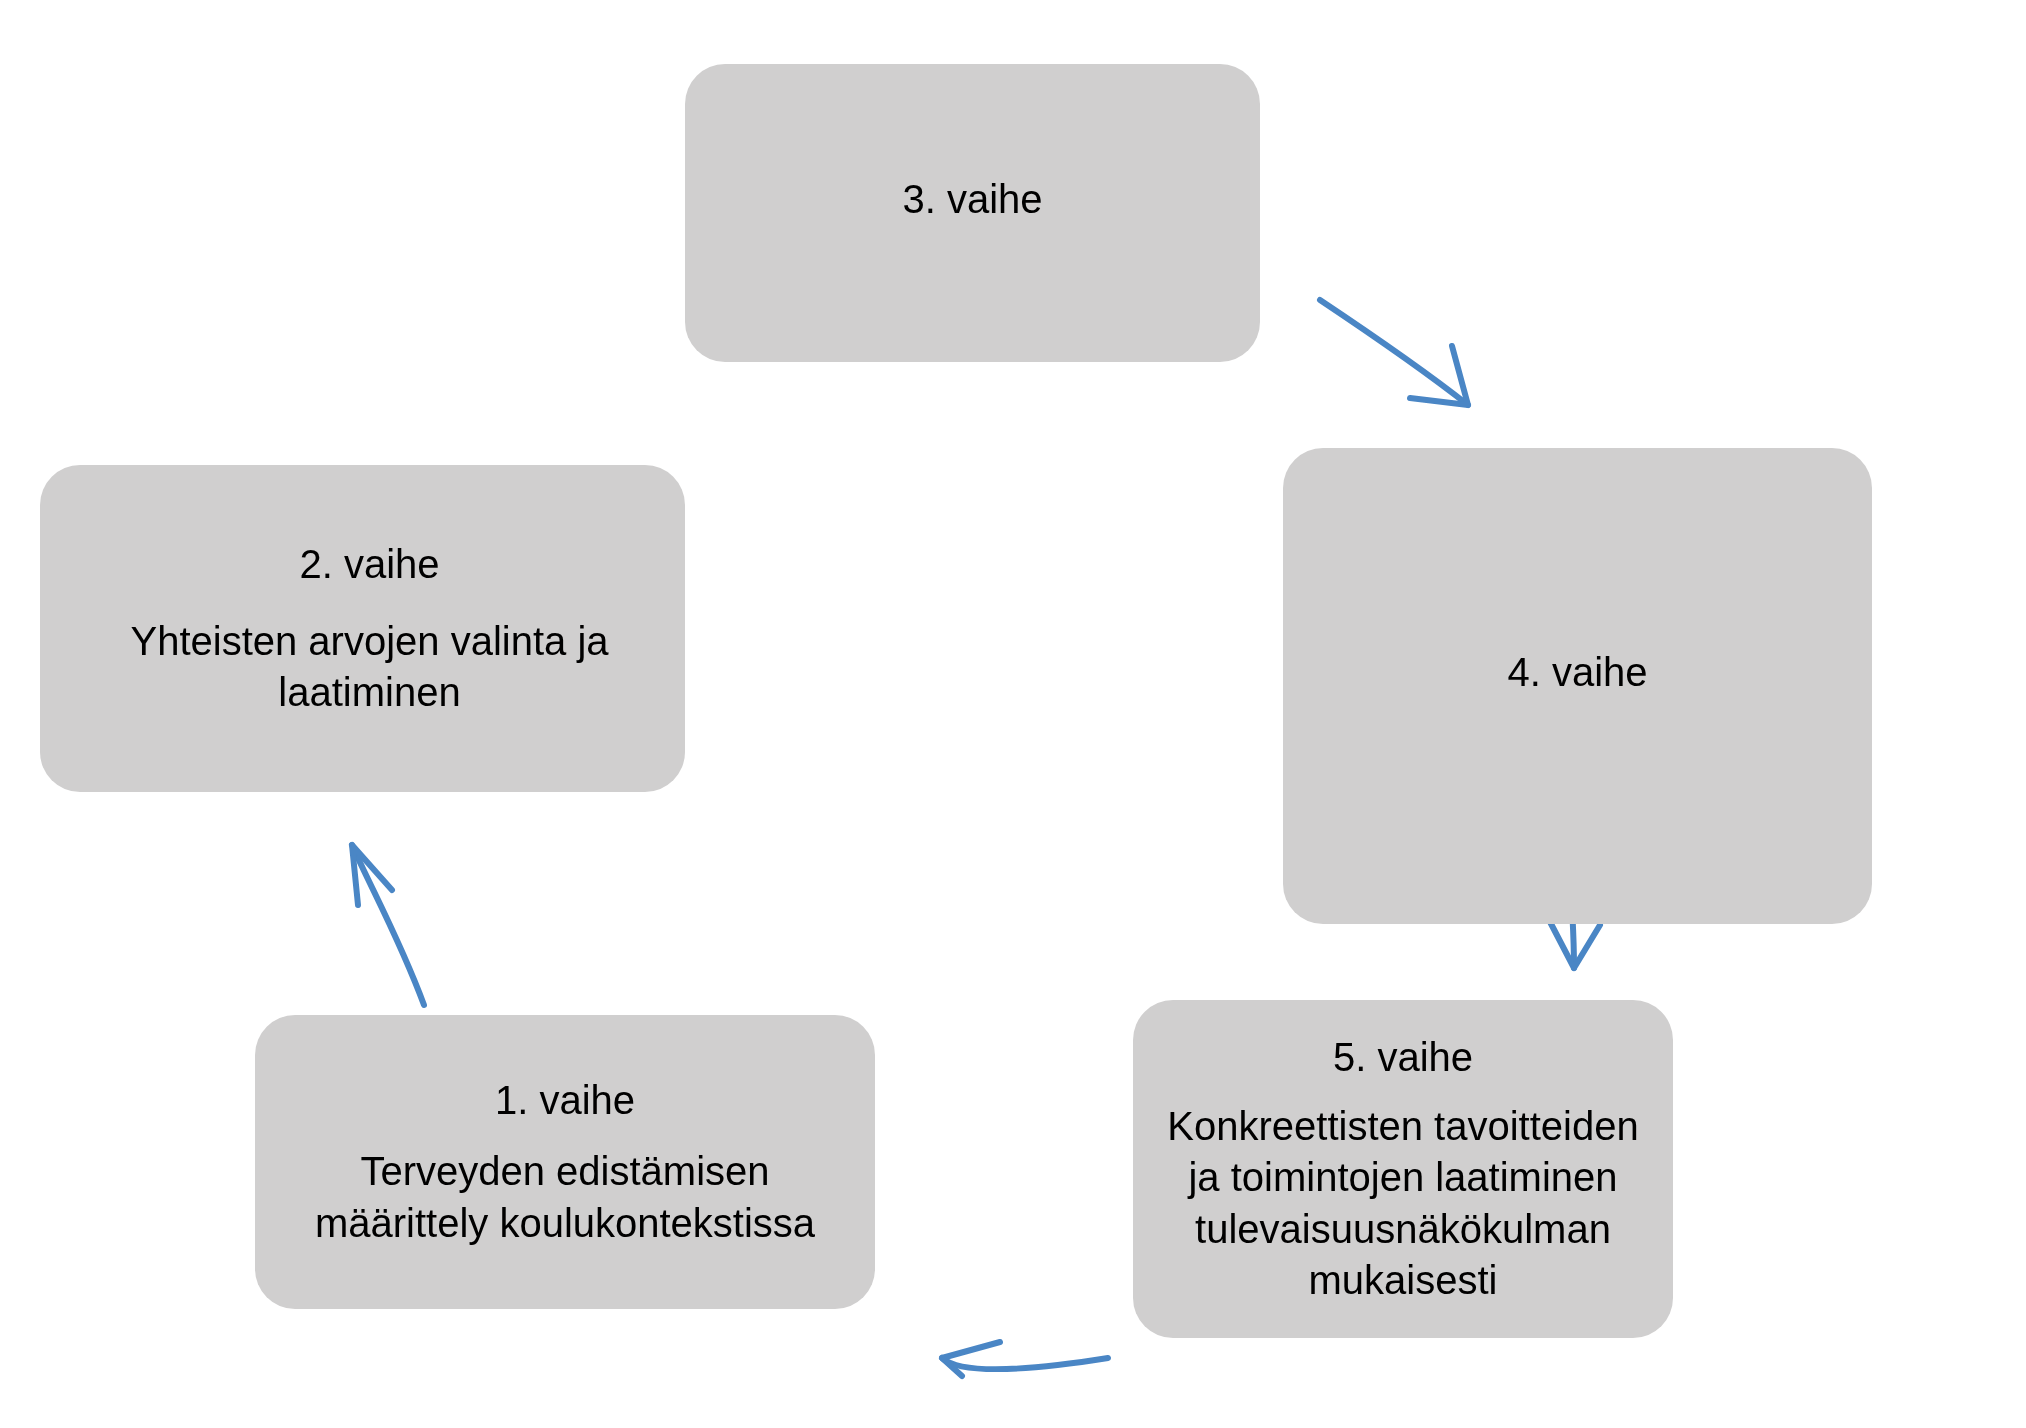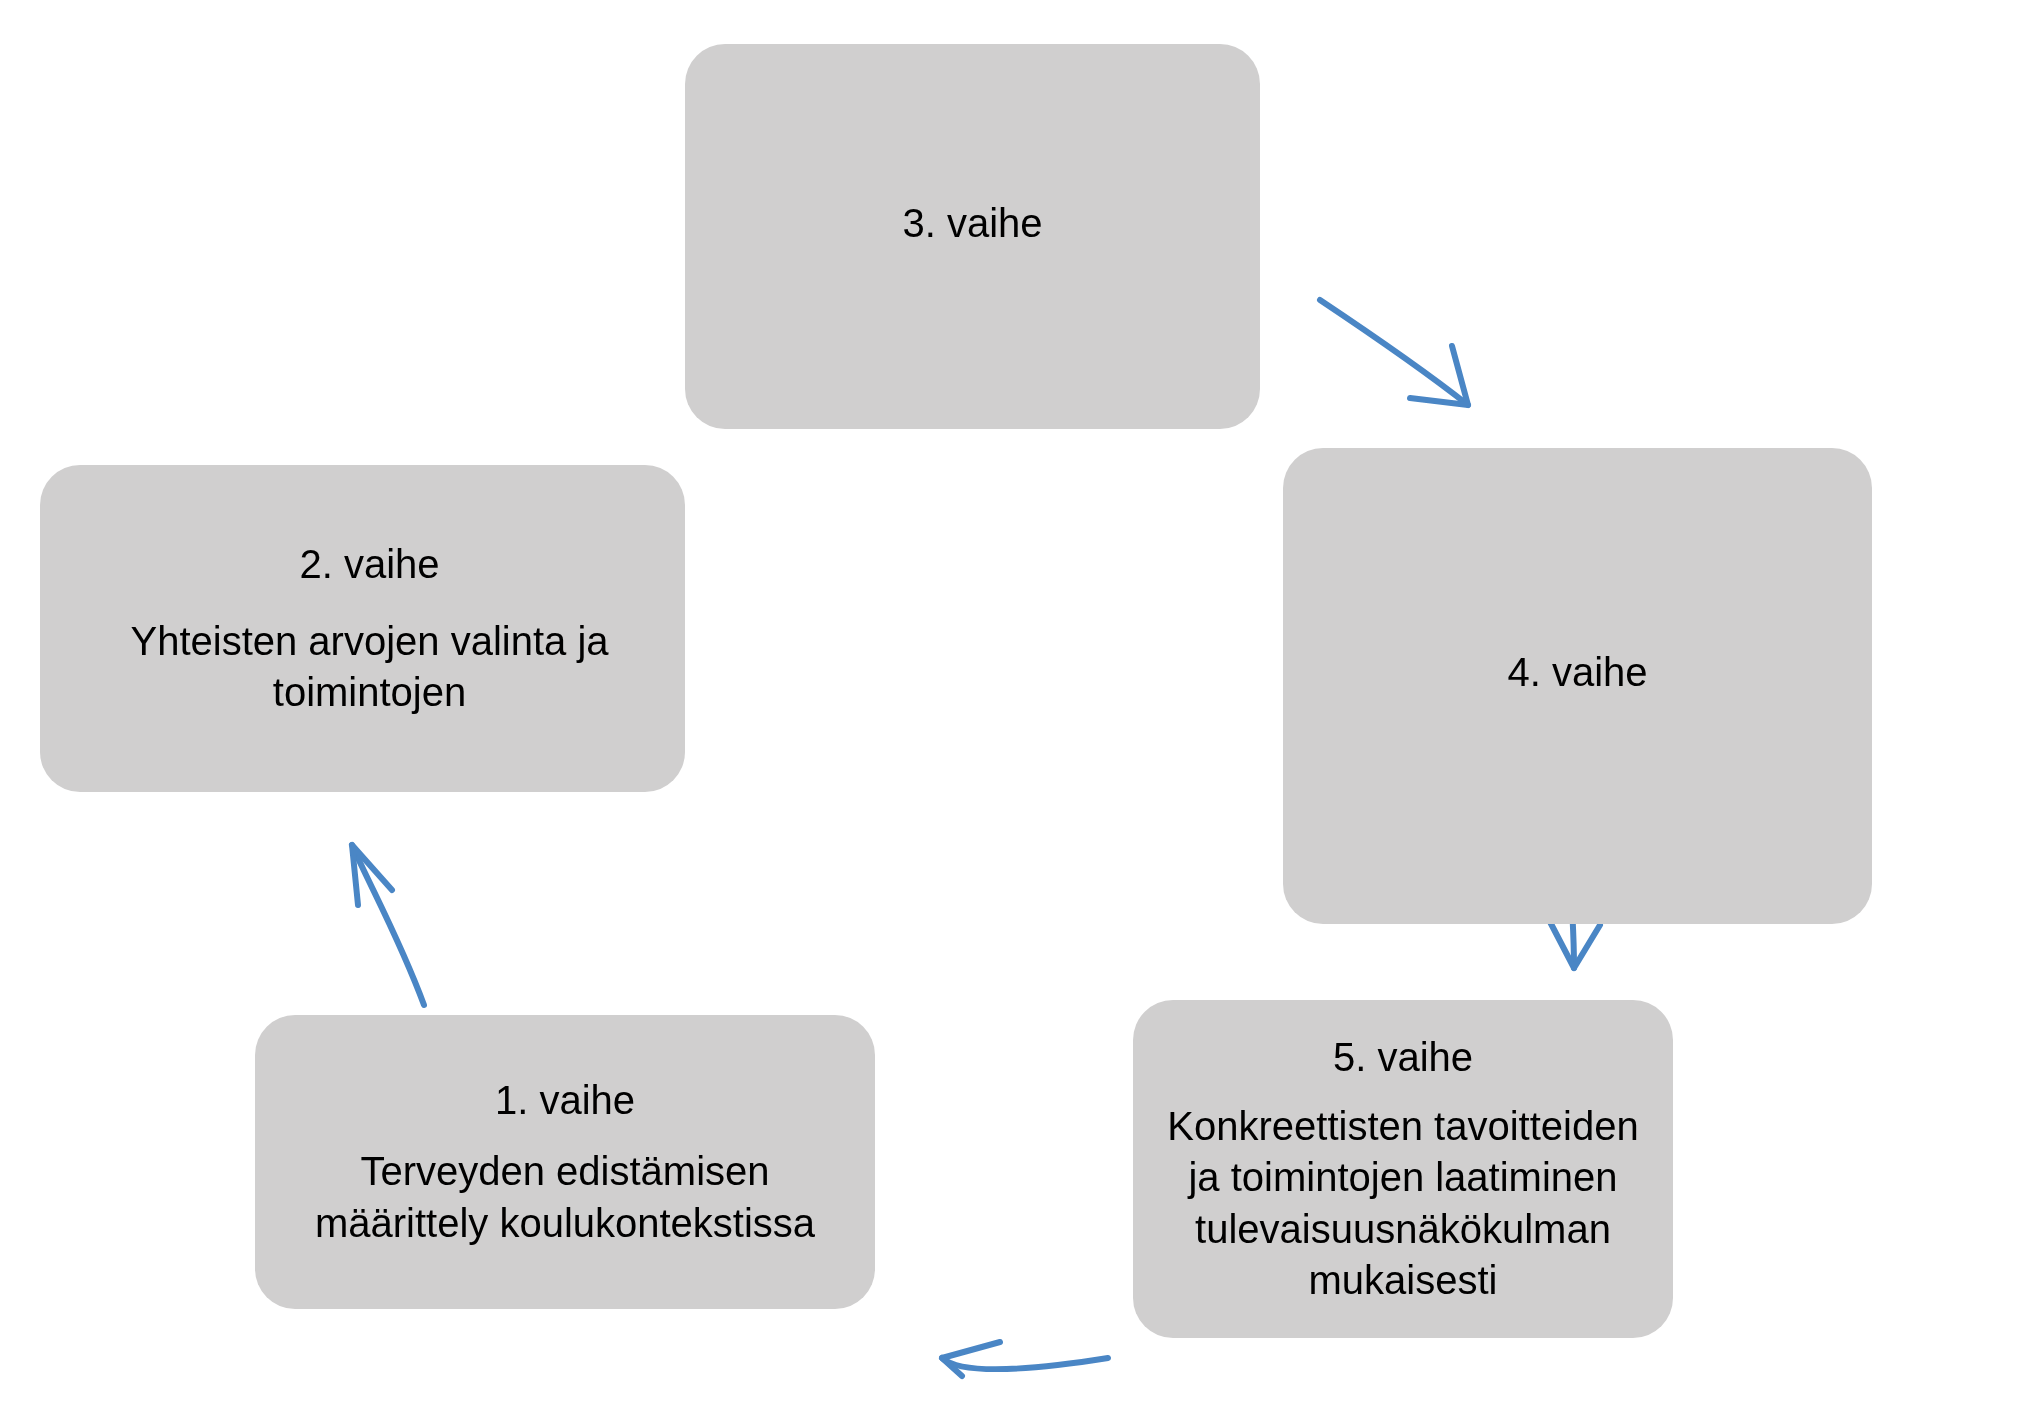--- a/index.html
+++ b/index.html
@@ -47,21 +47,21 @@
     white-space: nowrap;
   }
   .stage-desc {
     font-size: 40px;
     font-weight: 400;
     margin: 0;
     max-width: 100%;
   }
 
   
-  #box-stage-3 { left: 685px;  top: 44px;   width: 575px; height: 385px; text-align: right; }
+  #box-stage-3 { left: 685px;  top: 64px;   width: 575px; height: 298px; text-align: right; }
   #box-stage-2 { left: 40px;   top: 465px;  width: 645px; height: 327px; padding-left: 36px; }
   #box-stage-4 { left: 1283px; top: 448px;  width: 589px; height: 476px; }
   #box-stage-5 { left: 1133px; top: 1000px; width: 540px; height: 338px; }
   #box-stage-1 { left: 255px;  top: 1015px; width: 620px; height: 294px; }
 
   #box-stage-3 .stage-desc { max-width: 420px; }
   #box-stage-2 .stage-desc { max-width: 520px; }
   #box-stage-4 .stage-desc { max-width: 520px; }
   #box-stage-5 .stage-desc { max-width: 580px; }
   #box-stage-1 .stage-desc { max-width: 540px; }
@@ -101,21 +101,21 @@
       <path d="M 942 1358 L 1000 1342 M 942 1358 L 962 1376" fill="none" stroke="#4a86c5" stroke-width="6" stroke-linecap="round"></path>
     </g>
   </svg>
 
   <div class="stage-box" id="box-stage-3">
     <div class="stage-title">3. vaihe</div>
   </div>
 
   <div class="stage-box" id="box-stage-2">
     <div class="stage-title">2. vaihe</div>
-    <div class="stage-desc">Yhteisten arvojen valinta ja toimintojen</div>
+    <div class="stage-desc">Yhteisten arvojen valinta ja laatiminen</div>
   </div>
 
   <div class="stage-box" id="box-stage-4">
     <div class="stage-title">4. vaihe</div>
   </div>
 
   <div class="stage-box" id="box-stage-5">
     <div class="stage-title">5. vaihe</div>
     <div class="stage-desc">Konkreettisten tavoitteiden ja toimintojen laatiminen tulevaisuusnäkökulman mukaisesti</div>
   </div>

